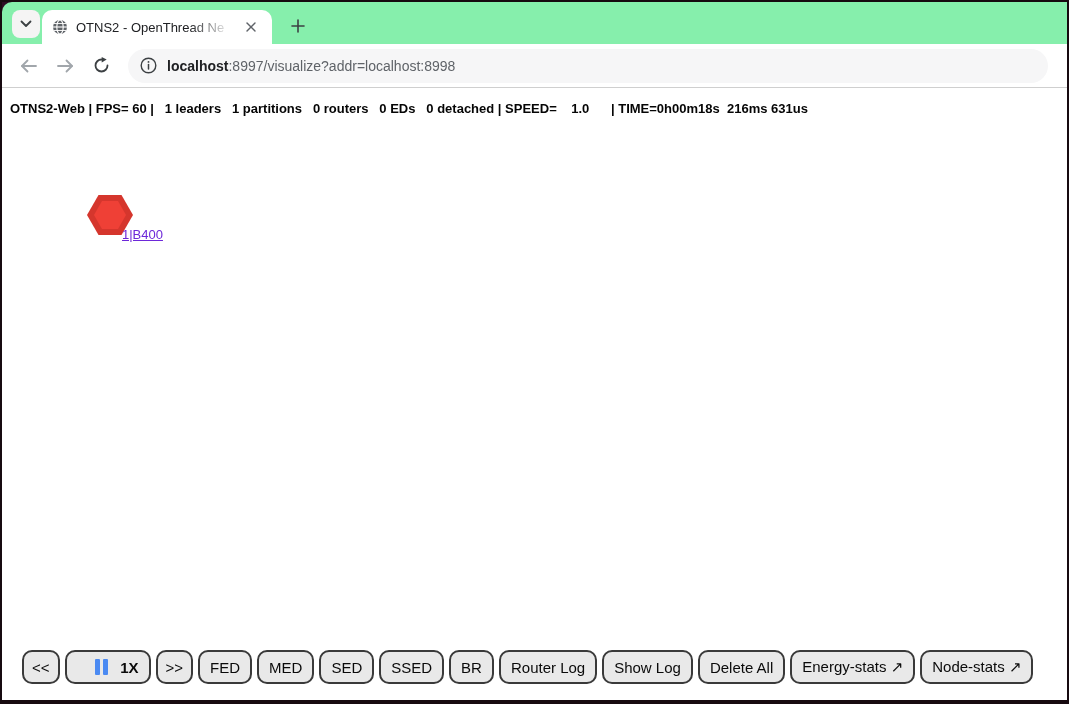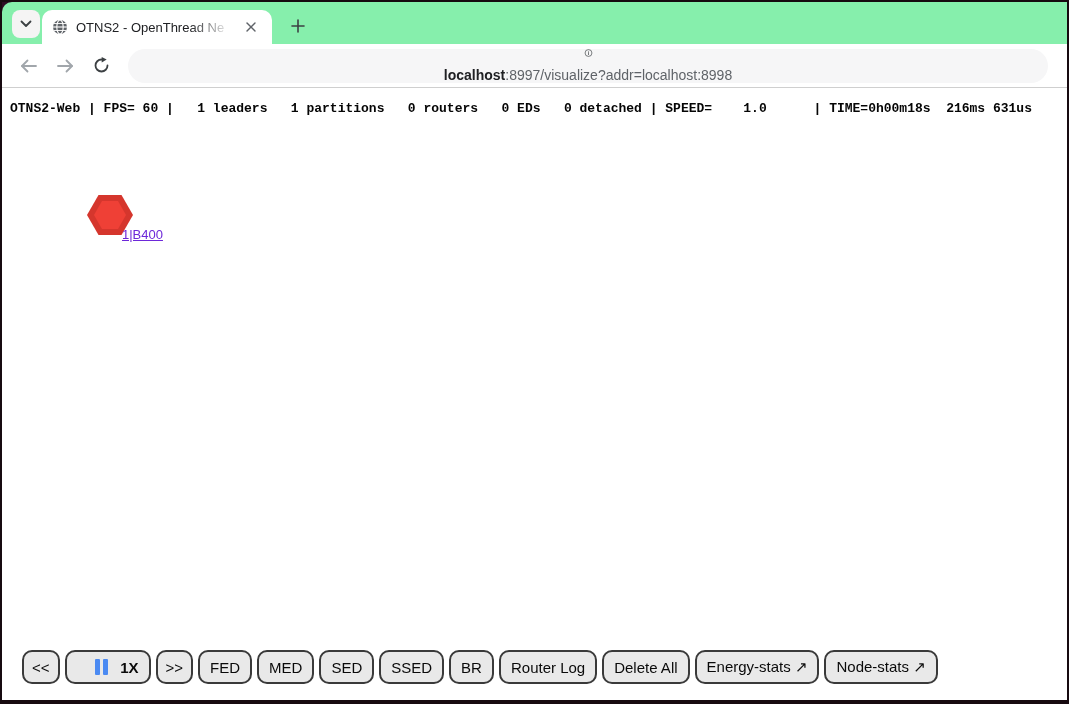--- a/index.html
+++ b/index.html
@@ -50,30 +50,30 @@
   .navbar {
     height:44px; background:#ffffff; display:flex; align-items:center;
     border-bottom:1px solid #cfcfcf; padding-left:10px; position:relative; z-index:1;
   }
   .nav-btn {
     width:34px; height:34px; display:flex; align-items:center; justify-content:center;
     border-radius:50%; margin-right:2px;
   }
   .omnibox {
     margin-left:8px; height:34px; width:920px; background:#f6f6f7;
-    border-radius:17px; display:flex; align-items:center; padding:0 12px; gap:10px;flex-direction:column;
+    border-radius:17px; display:flex; align-items:center; padding:0 12px; gap:10px;
   }
   .url-text { font-size:14px; white-space:nowrap; }
   .url-host { color:#202124; font-weight:700; }
   .url-rest { color:#5f6368; }
   
   .content { position:relative; height:611px; background:#ffffff; }
   .status-line {
     position:absolute; left:8px; top:13px;
-    font-family:Liberation Mono, monospace;
+    font-family:Liberation Sans, sans-serif;
     font-size:13px; font-weight:bold; color:#050505; white-space:pre; line-height:15px;
   }
   .version-line {
     position:absolute; left:8px; top:31px;
     font-size:13px; color:#2b6fd8; white-space:pre; line-height:15px;
   }
   .node { position:absolute; left:84px; top:104px; width:48px; height:46px; cursor:pointer; }
   .node-label {
     position:absolute; left:120px; top:139px; font-size:13px; color:#6d28d9;text-decoration:underline;
   }
@@ -175,19 +175,20 @@
           </span>
         <span>1X</span>
       </button>
       <button class="tbtn small">&gt;&gt;</button>
       <button class="tbtn">FED</button>
       <button class="tbtn">MED</button>
       <button class="tbtn">SED</button>
       <button class="tbtn">SSED</button>
       <button class="tbtn">BR</button>
       <button class="tbtn">Router Log</button>
+      <button class="tbtn">Show Log</button>
       <button class="tbtn">Delete All</button>
       <button class="tbtn">Energy-stats ↗</button>
       <button class="tbtn">Node-stats ↗</button>
     </div>
   </div>
 
 </div>
 
 </body></html>

